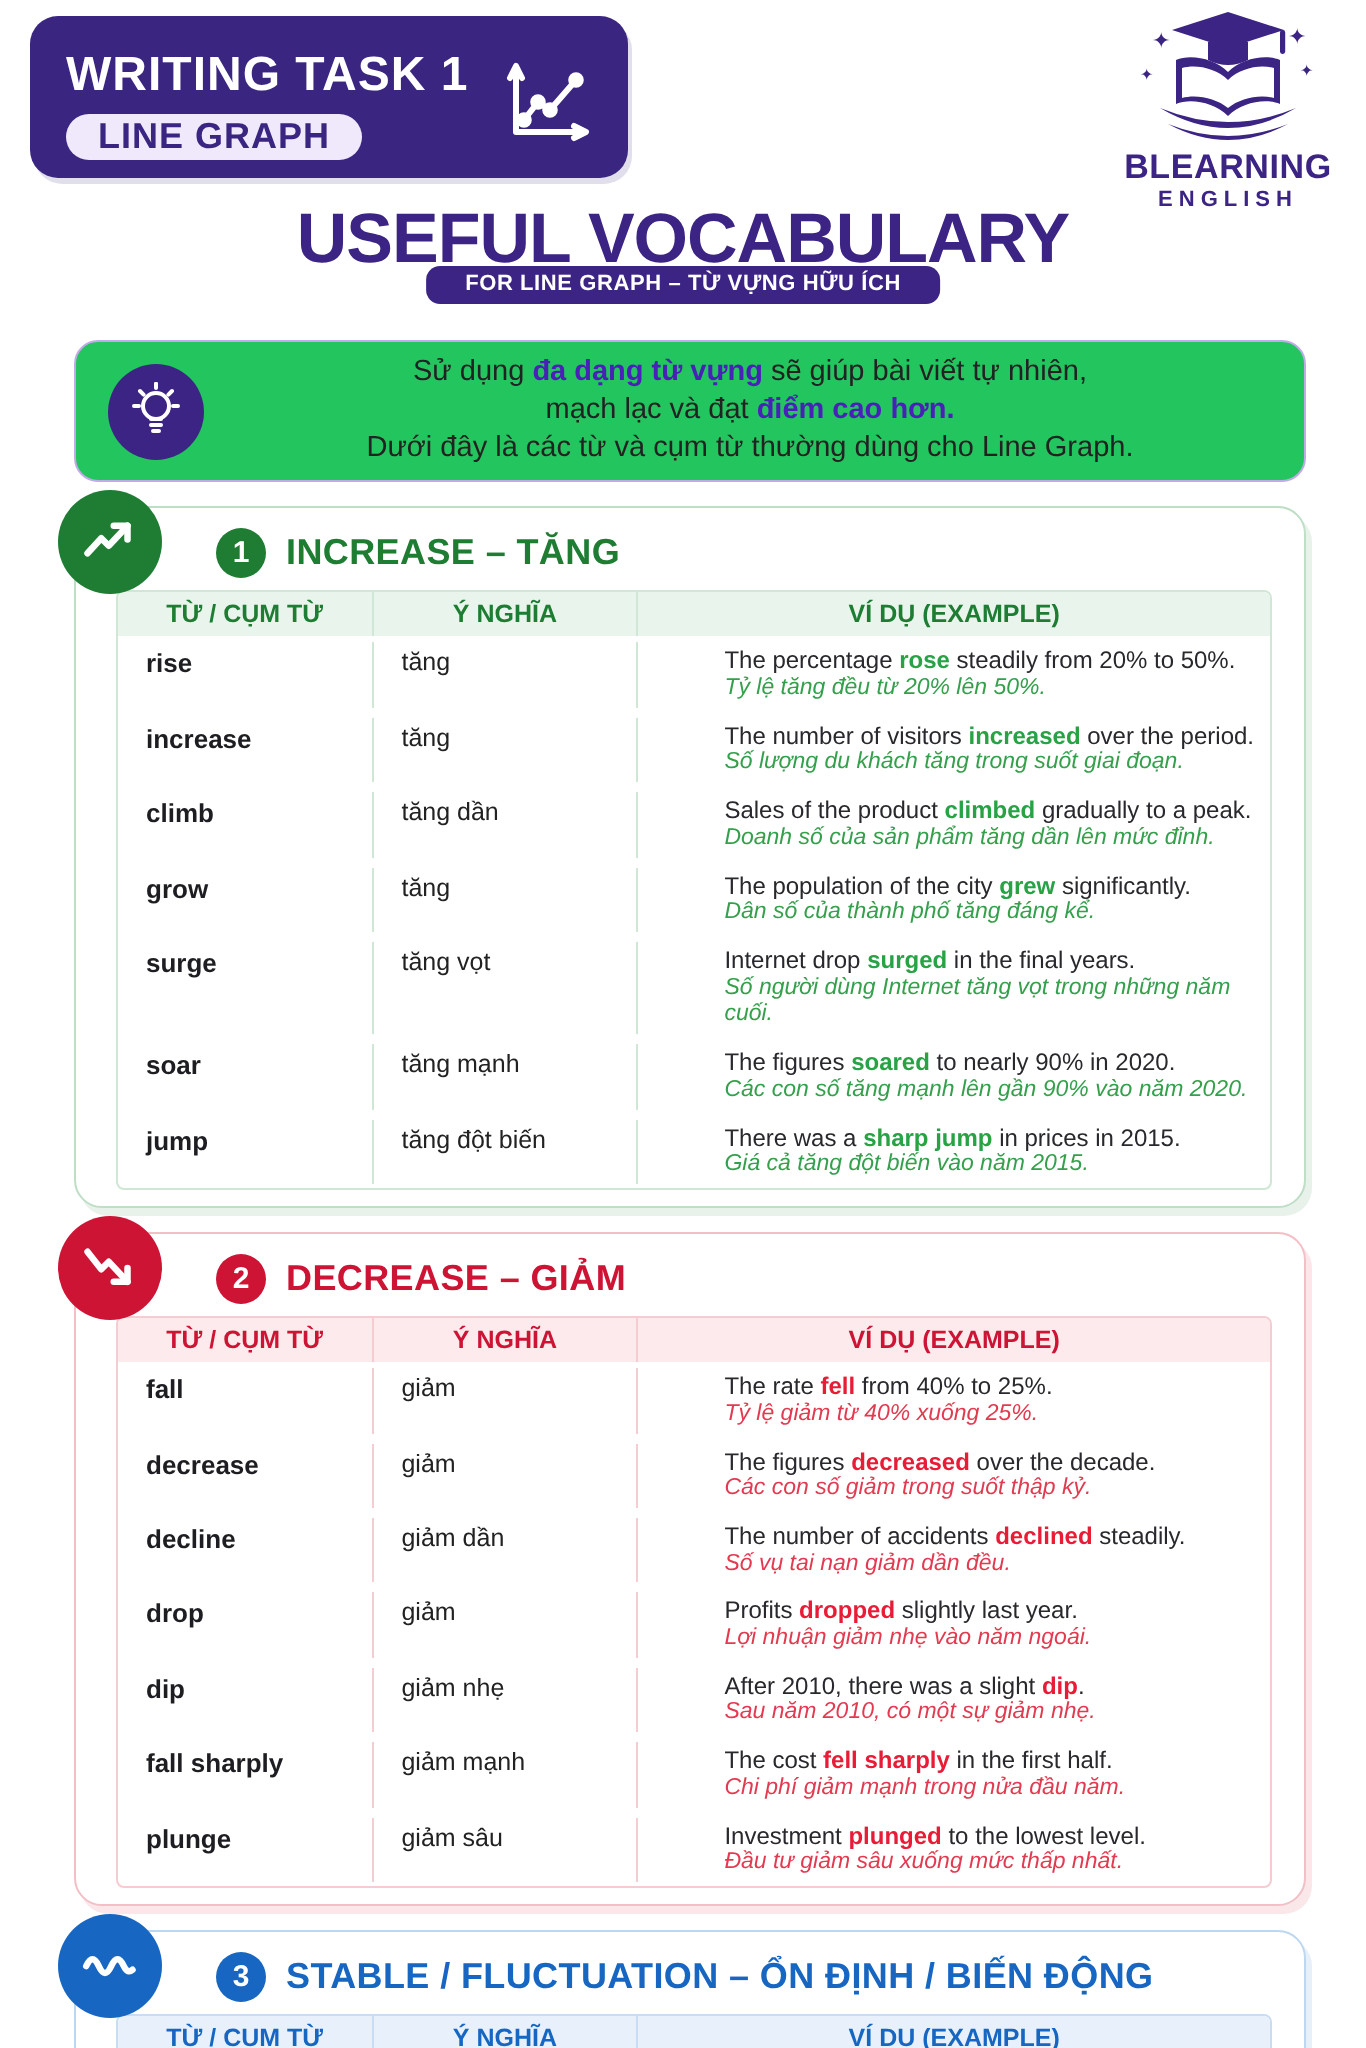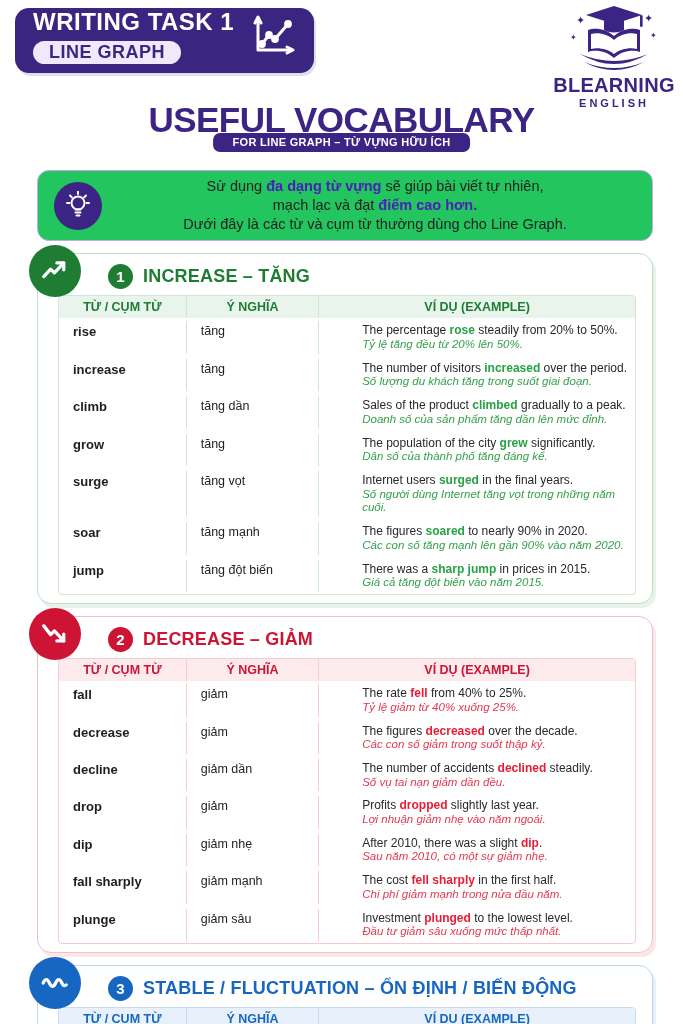--- a/index.html
+++ b/index.html
@@ -2,28 +2,28 @@
 <html><head>
 <meta charset="utf-8">
 <style>
   * { box-sizing: border-box; margin: 0; padding: 0; }
   html,body { width:683px; height:1024px; background:#fff; overflow:hidden;
     font-family:"Liberation Sans","DejaVu Sans",sans-serif; color:#1d1d22; }
 
   
   .header { position:relative; height:164px; }
   .badge { position:absolute; left:15px; top:8px; background:#3a2580; border-radius:14px;
-    padding:0 16px 9px 18px; display:flex; align-items:center; gap:16px;
+    padding:16px 16px 9px 18px; display:flex; align-items:center; gap:16px;
     box-shadow:2px 3px 0 rgba(58,37,128,.15); }
   .badge-l1 { color:#fff; font-size:24px; font-weight:800; letter-spacing:.5px; }
   .badge-pill { margin-top:5px; background:#efe9fb; color:#3a2580; font-size:18px; font-weight:800;
     border-radius:16px; padding:1px 16px; width:fit-content; letter-spacing:.5px;text-align:center; }
   .badge-chart { width:48px; height:48px; }
   .logo { position:absolute; right:8px; top:4px; width:122px; text-align:center; color:#3b2483; }
-  .logo-name { font-size:20px; font-weight:800; letter-spacing:.3px; }
+  .logo-name { font-size:17px; font-weight:800; letter-spacing:.3px; }
   .logo-sub { font-size:11px; font-weight:700; letter-spacing:3px; }
   .main-title { position:absolute; top:100px; left:0; width:100%; text-align:center;
     color:#3b2483; font-size:35px; font-weight:800; letter-spacing:-.5px; }
   .subtitle { position:absolute; top:133px; left:50%; transform:translateX(-50%);
     background:#3b2483; color:#fff; font-size:11px; font-weight:800; letter-spacing:.3px;
     padding:3px 20px 4px; border-radius:7px; white-space:nowrap; }
 
   
   .intro { margin:6px 30px 0 37px; background:#22c55e; border:1.5px solid #c0abe8; border-radius:12px;
     display:flex; align-items:center; gap:10px; padding:6px 14px 6px 16px; }
@@ -191,21 +191,21 @@
           <div class="cell c-example">
             <div class="en"><span>The population of the city </span><b>grew</b><span> significantly.</span></div>
             <div class="vi">Dân số của thành phố tăng đáng kể.</div>
           </div>
         </div>
 
         <div class="trow">
           <div class="cell c-word">surge</div>
           <div class="cell c-meaning">tăng vọt</div>
           <div class="cell c-example">
-            <div class="en"><span>Internet users </span><b>surged</b><span> in the final years.</span></div>
+            <div class="en"><span>Internet drop </span><b>surged</b><span> in the final years.</span></div>
             <div class="vi">Số người dùng Internet tăng vọt trong những năm cuối.</div>
           </div>
         </div>
 
         <div class="trow">
           <div class="cell c-word">soar</div>
           <div class="cell c-meaning">tăng mạnh</div>
           <div class="cell c-example">
             <div class="en"><span>The figures </span><b>soared</b><span> to nearly 90% in 2020.</span></div>
             <div class="vi">Các con số tăng mạnh lên gần 90% vào năm 2020.</div>

